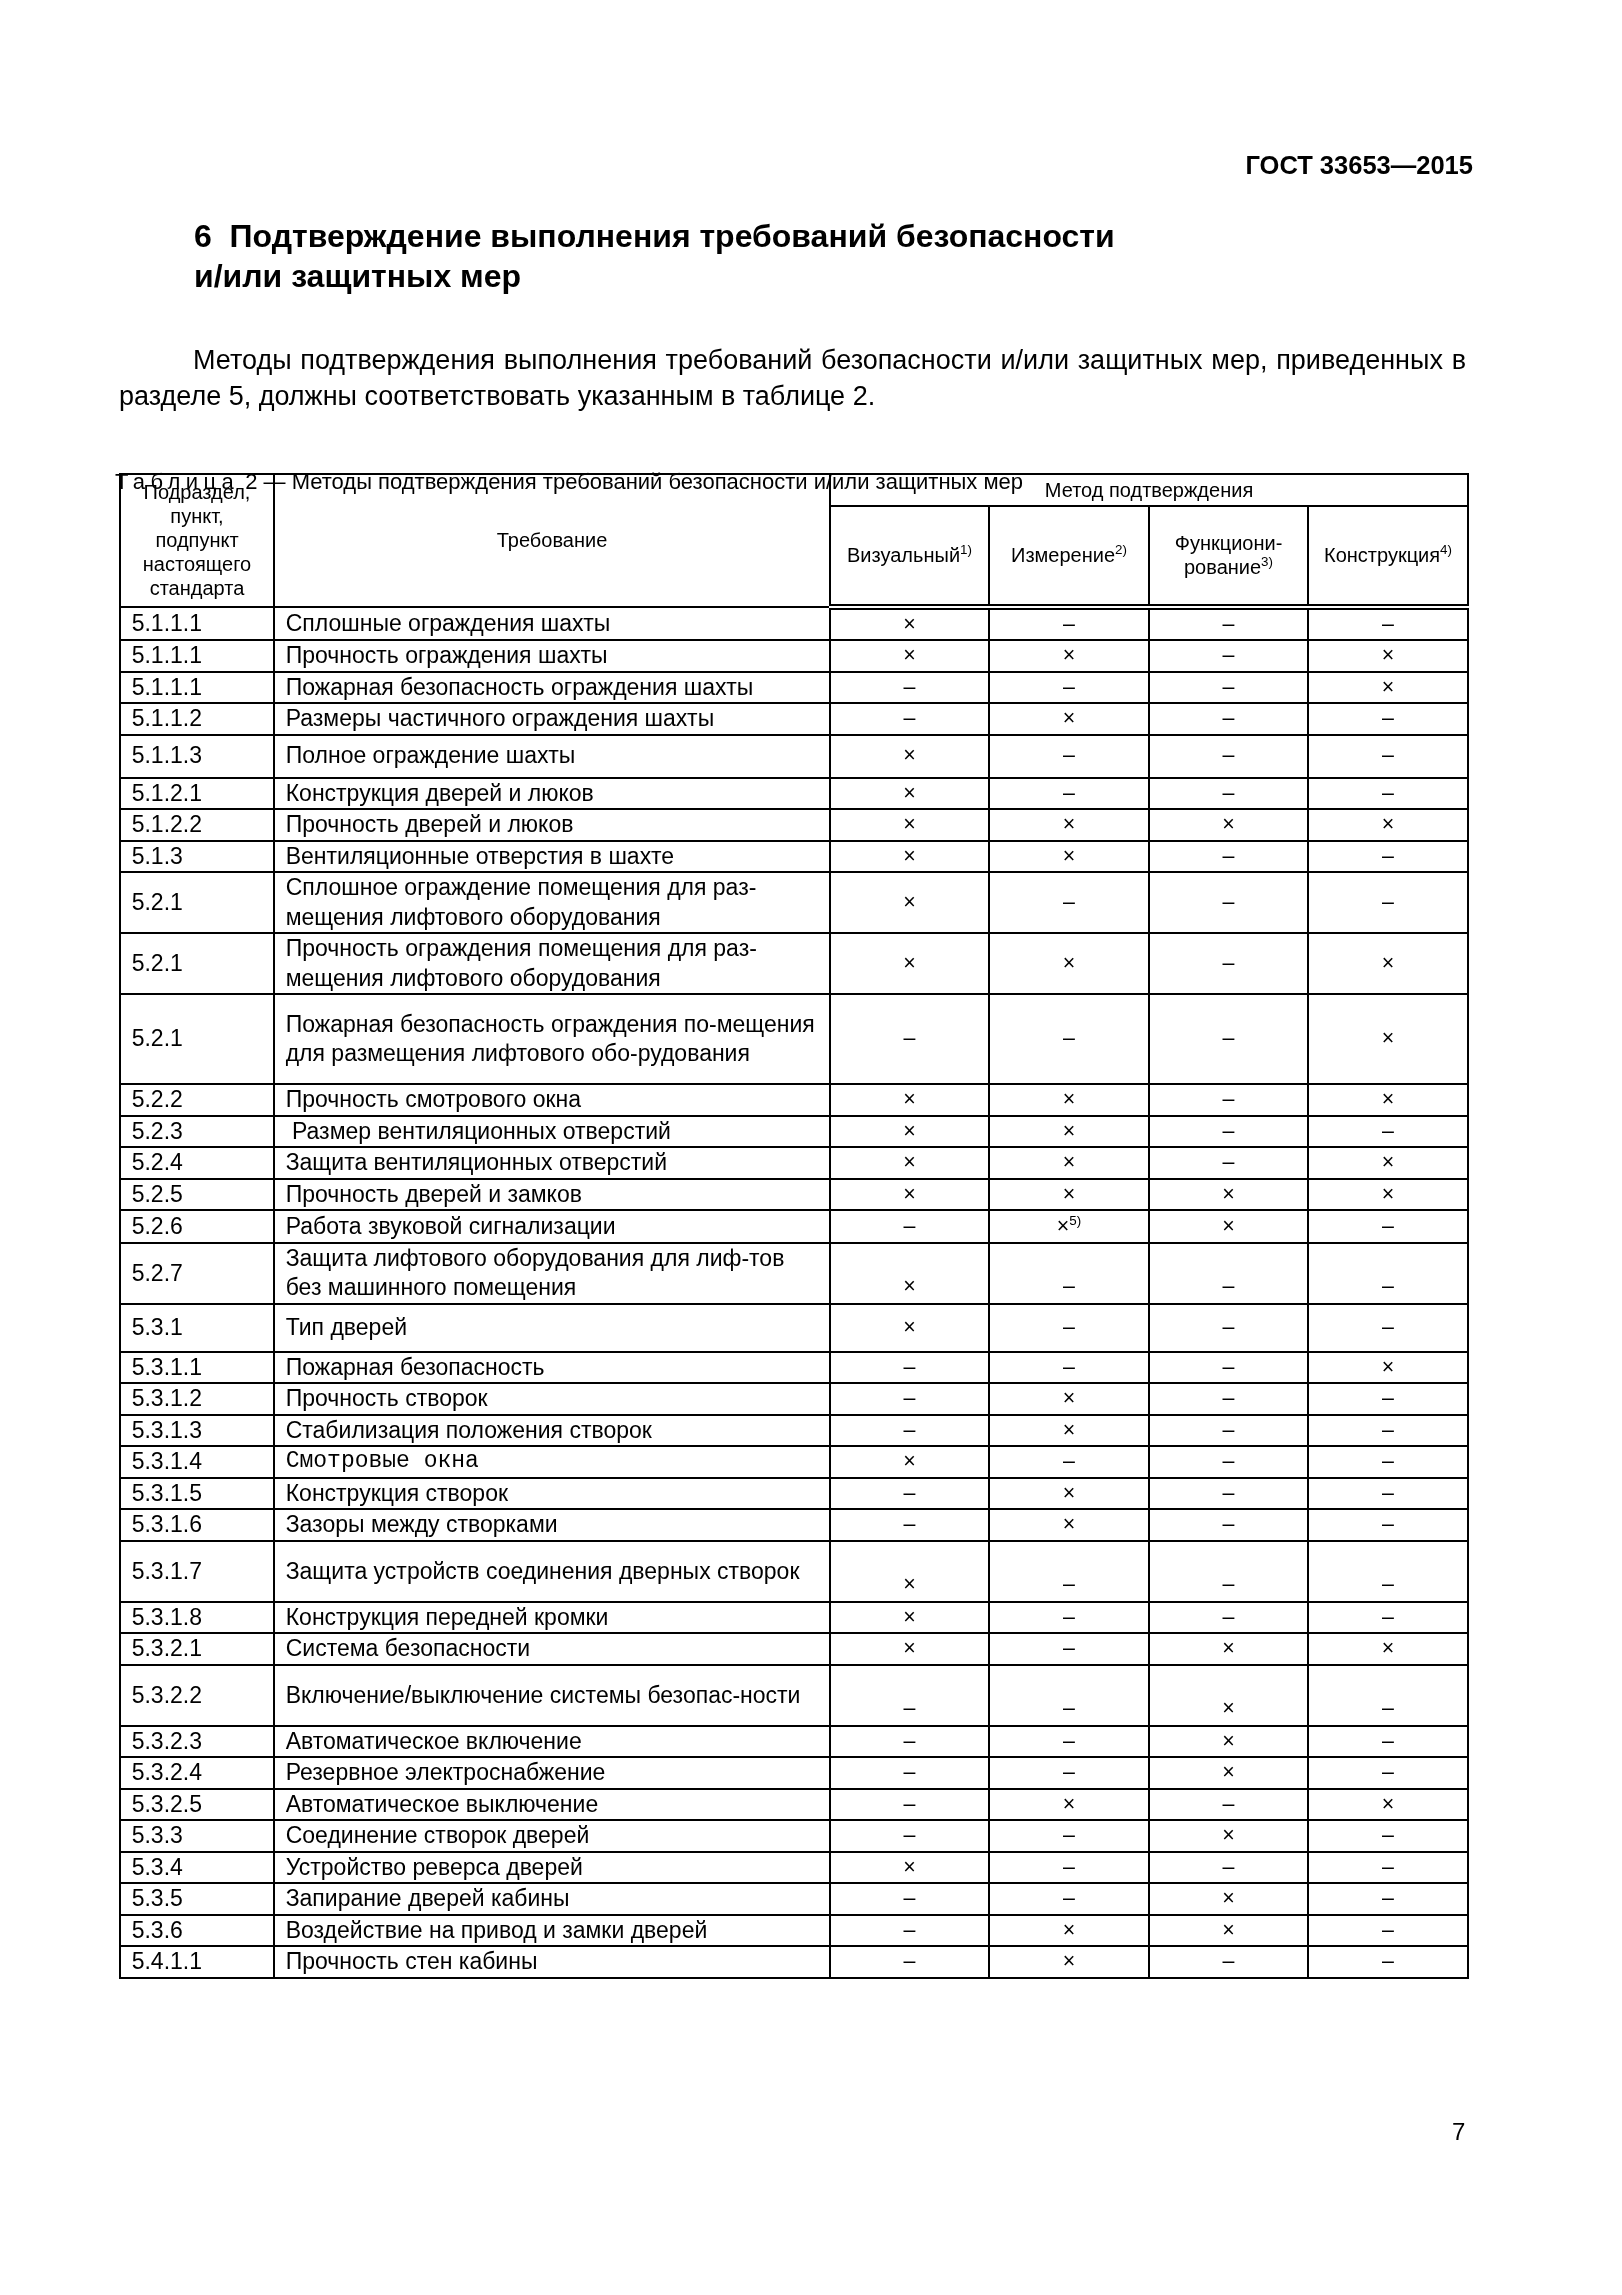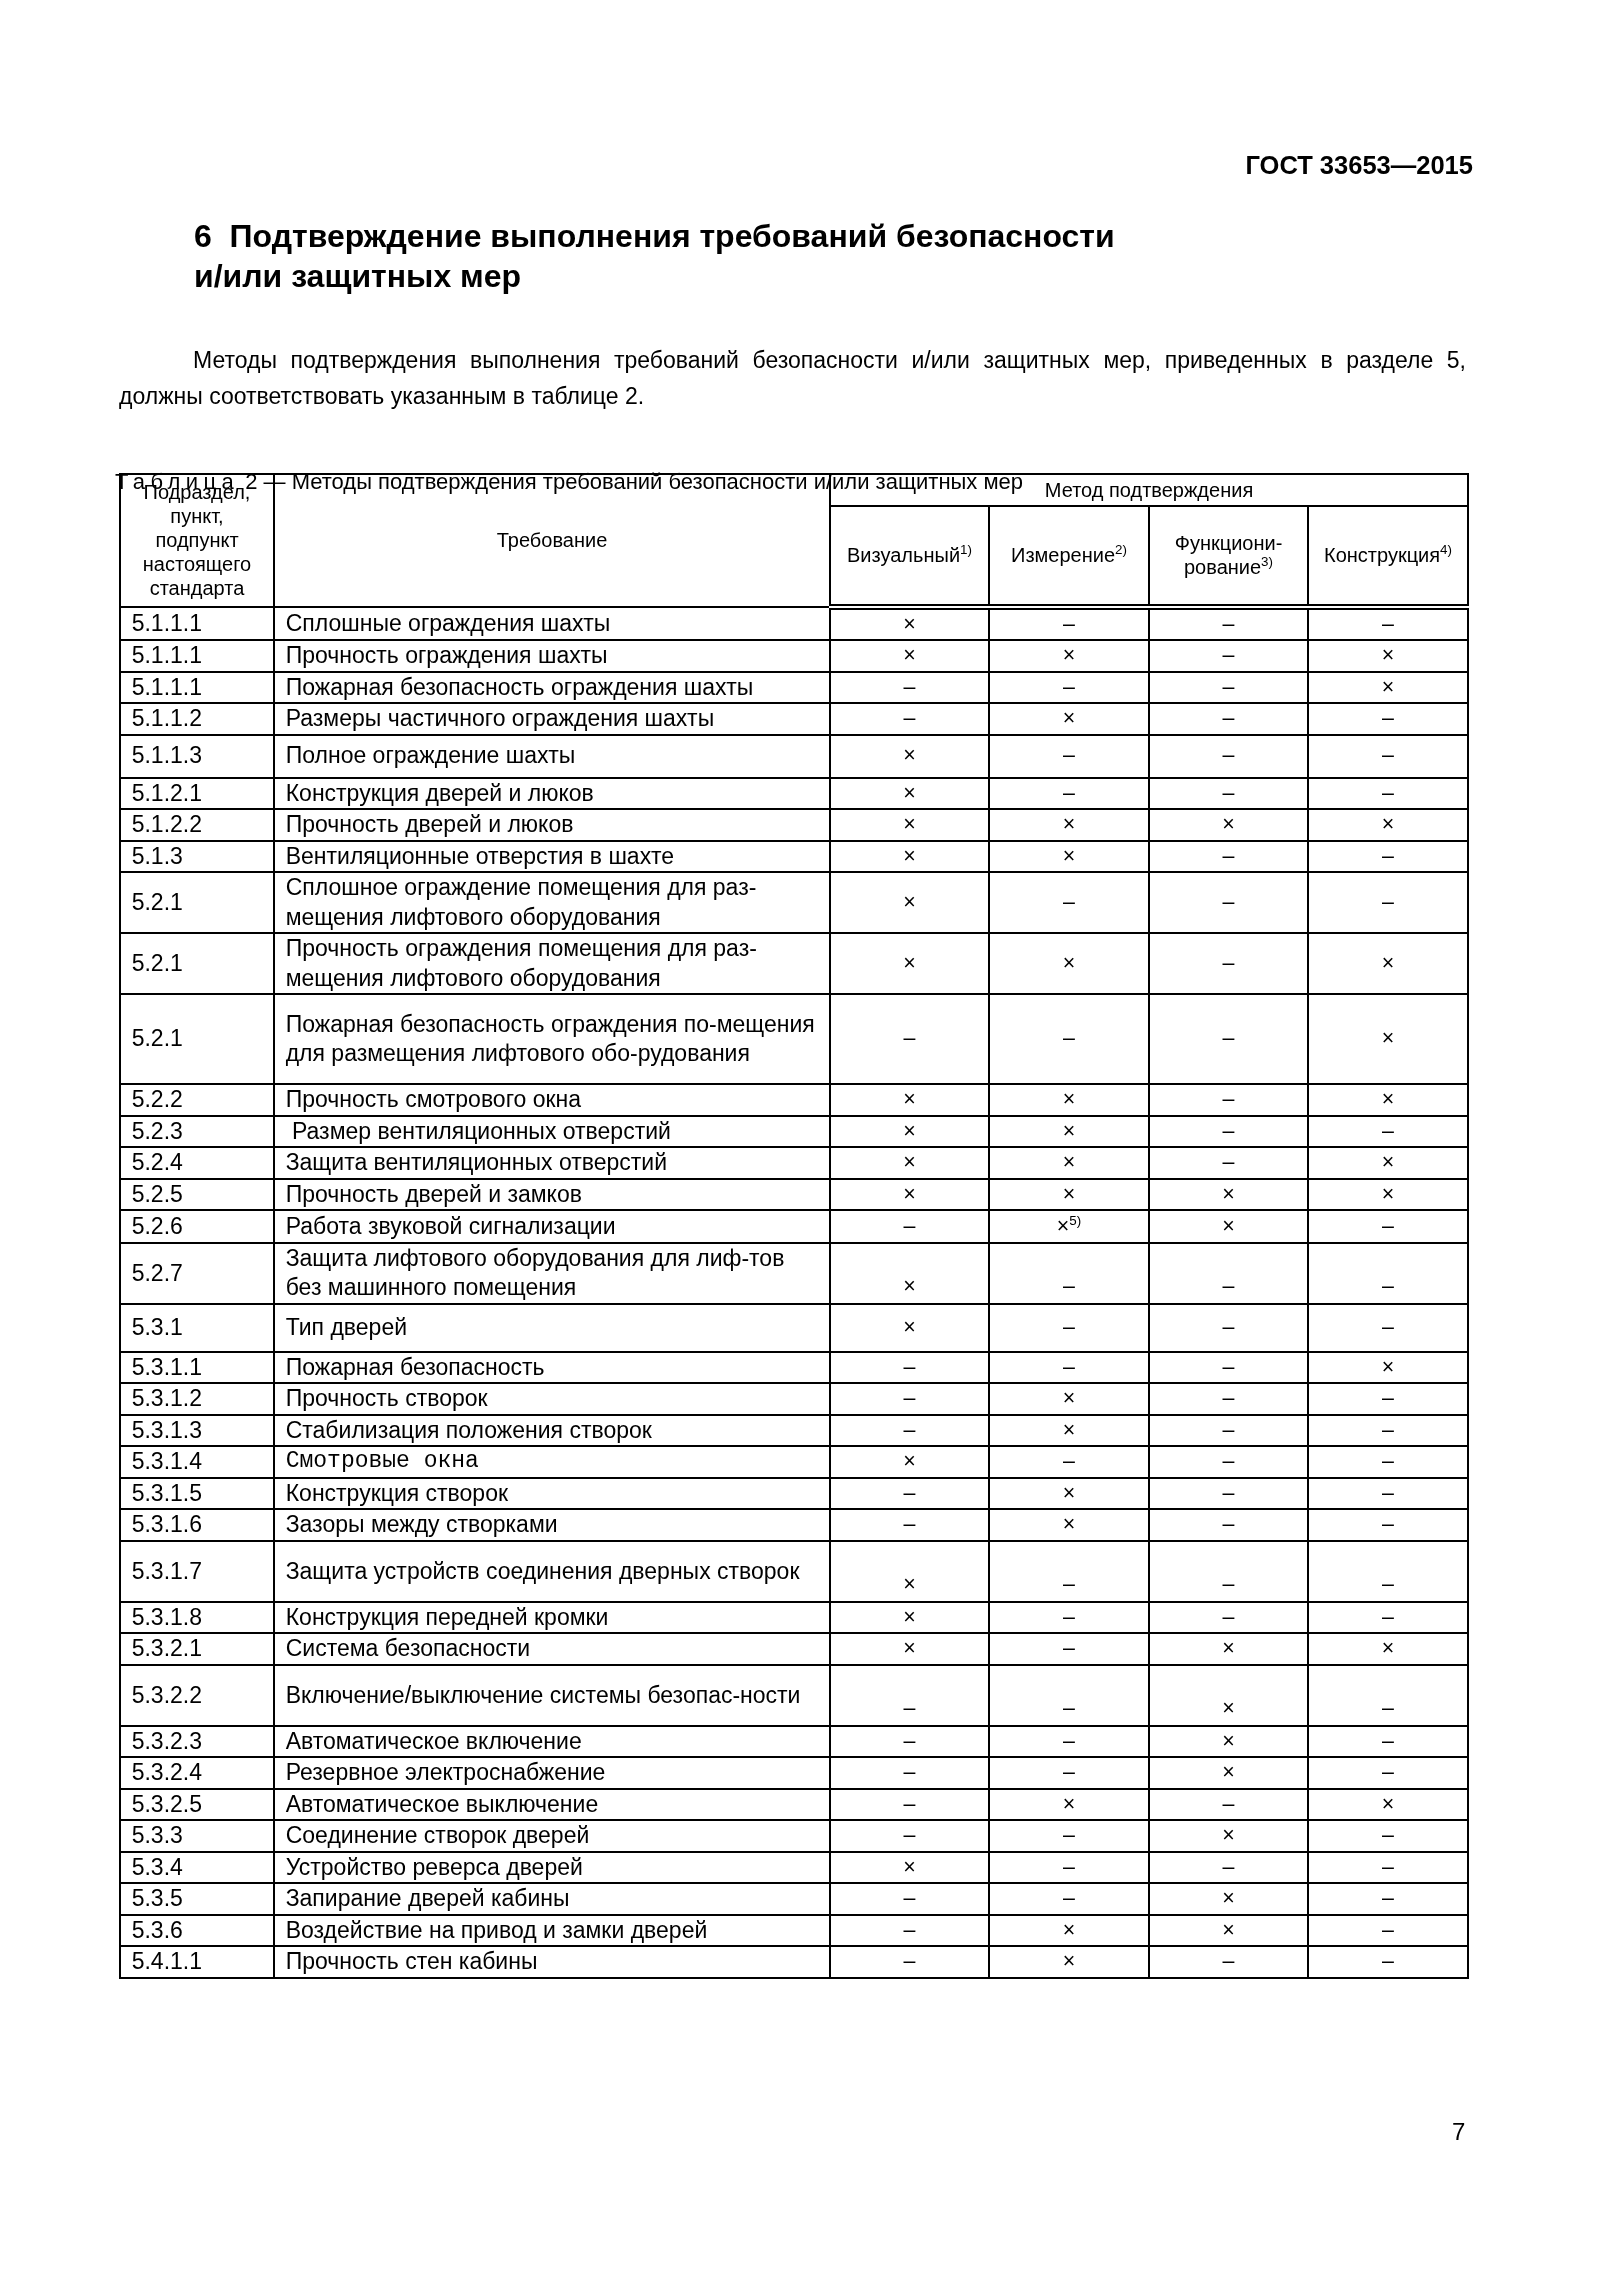--- a/index.html
+++ b/index.html
@@ -10,21 +10,21 @@
   .doc-code {
     position: absolute; right: 150px; top: 151px;
     font-size: 25.5px; font-weight: bold; letter-spacing: 0px;
   }
   .section-title {
     position: absolute; left: 194px; top: 216px; width: 1139px;
     font-size: 32px; font-weight: bold; line-height: 40px;
   }
   .intro {
     position: absolute; left: 119px; top: 342px; width: 1347px;
-    font-size: 23px; line-height: 36px; text-align: justify;
+    font-size: 27px; line-height: 36px; text-align: justify;
   }
   .intro .indent { display: inline-block; width: 74px; }
   .table-caption {
     position: absolute; left: 115px; top: 437px;
     font-size: 22px; white-space: nowrap; margin-top: 32px;
   }
   .table-caption .spaced { letter-spacing: 5.4px; }
   table.main {
     position: absolute; left: 119px; top: 473px; width: 1348px;
     border-collapse: collapse; table-layout: fixed;

